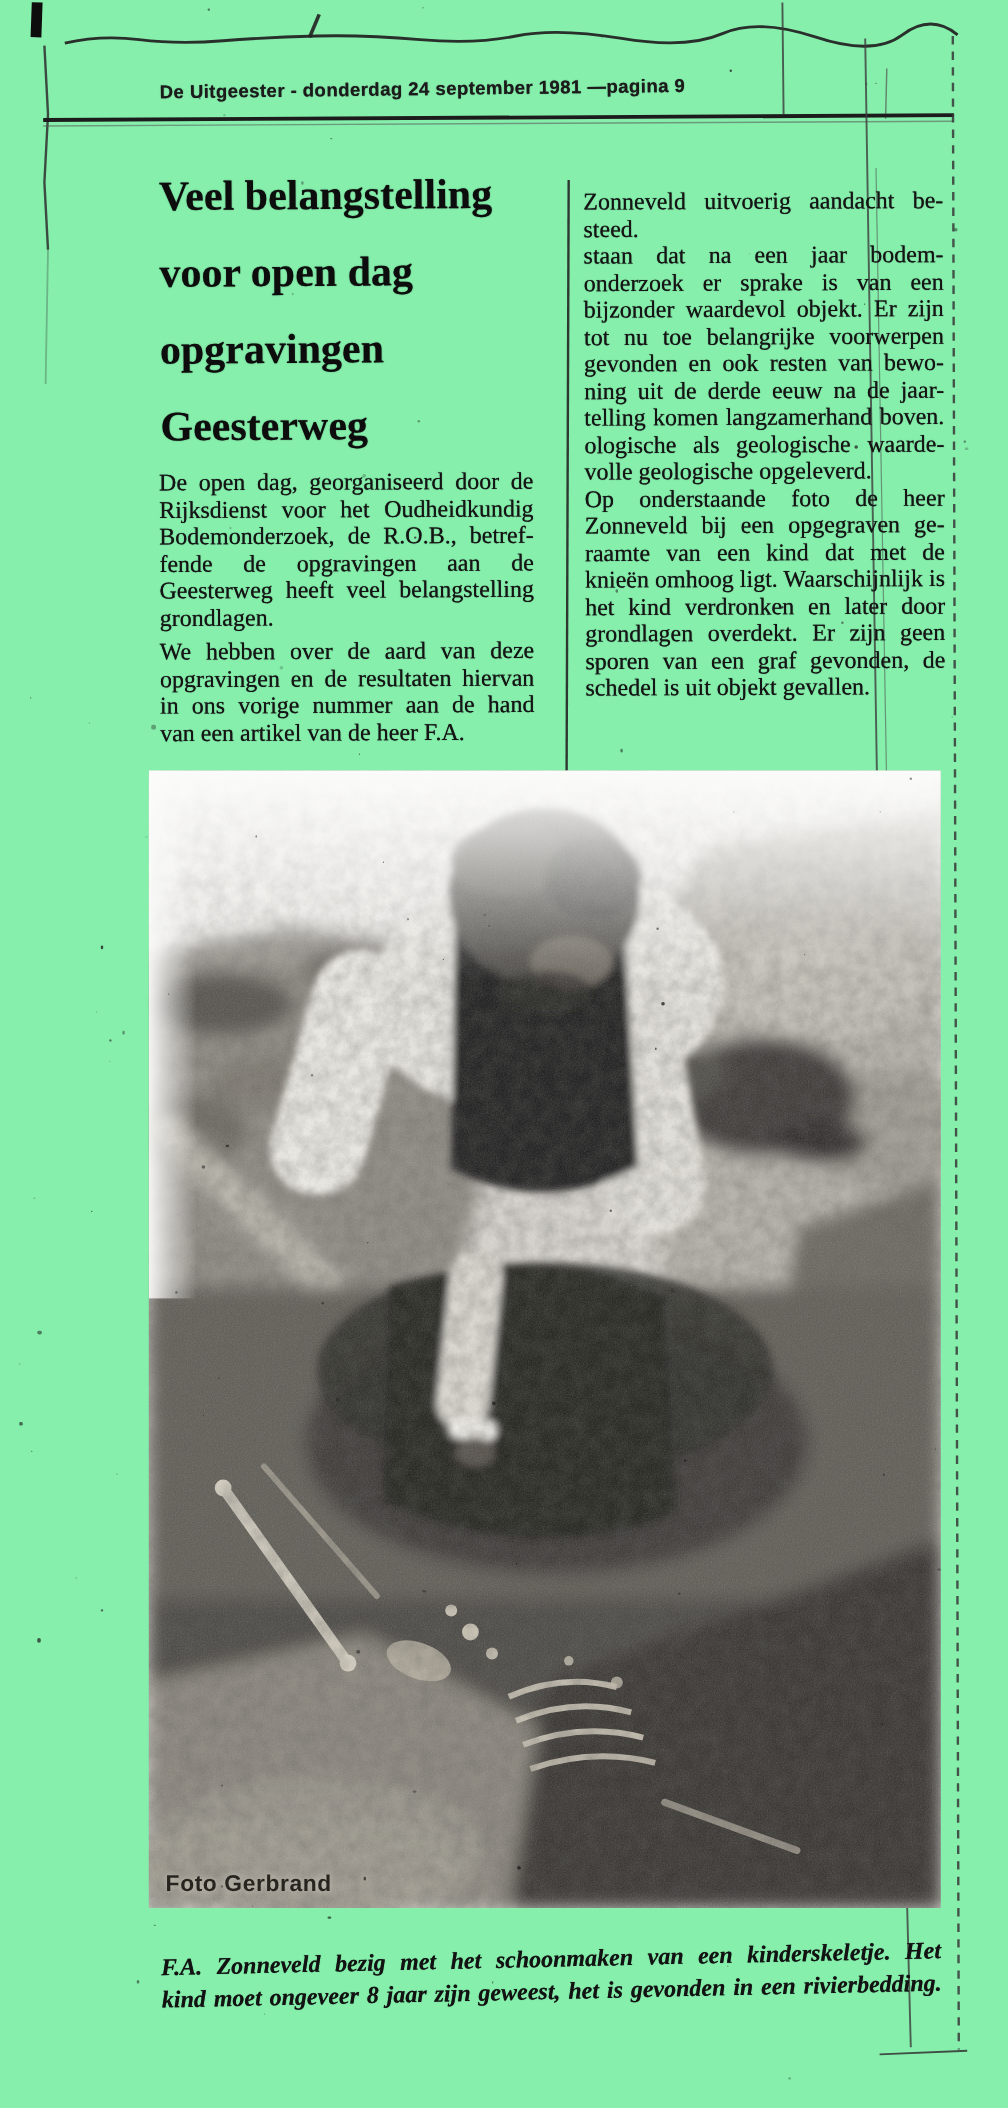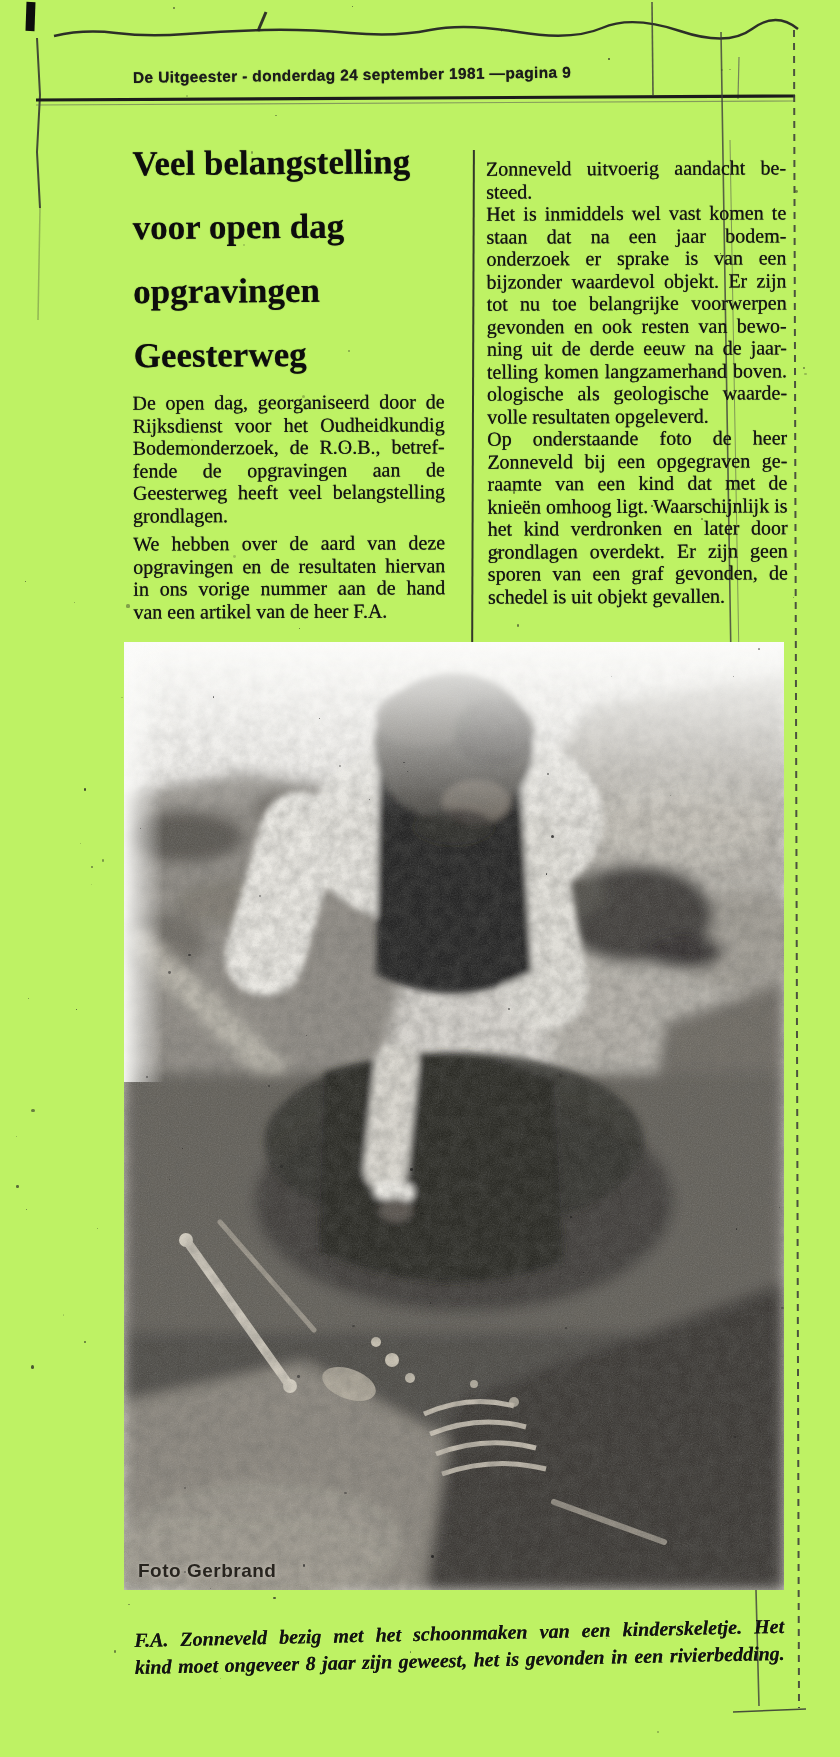--- a/index.html
+++ b/index.html
@@ -37,21 +37,21 @@
   .cline{font-family:"Liberation Serif",serif;font-style:italic;font-weight:bold;font-size:20px;
          line-height:27px;color:#121212;text-align:justify;text-align-last:justify;
          text-shadow:0 0 .6px rgba(0,0,0,.7);}
   
   #specks{position:absolute;inset:0;pointer-events:none;}
   .speck{position:absolute;background:#1d1d1d;border-radius:50%;}
 </style>
 </head>
 <body>
 
-<div class="page" style="background: #bef264;">
+<div class="page" style="background: #86efac;">
 
   <svg class="marks" width="840" height="1757" viewBox="0 0 840 1757">
 
     <path d="M54,36 q30,-7 62,-3 t70,1 t78,-4 t86,3 t80,-3 t88,2 t84,-4 t78,3 t72,-2 t46,0" fill="none" stroke="#242424" stroke-width="2.4" opacity="0.95"></path>
 
     <path d="M37,38 L40,95 L37,152 L40,208" fill="none" stroke="#2e2e2e" stroke-width="2" opacity="0.85"></path>
     <path d="M40,208 L38,320" fill="none" stroke="#2e2e2e" stroke-width="1.5" opacity="0.3"></path>
 
     <rect x="26" y="2" width="9" height="29" fill="#0d0d0d" transform="rotate(2 30 16)"></rect>
 
@@ -95,30 +95,29 @@
         <div class="tline">in ons vorige nummer aan de hand</div>
         <div class="tline tlast">van een artikel van de heer F.A.</div>
       </div>
     </div>
 
   <div class="divider"></div>
 
   <div class="col-right">
       <div class="tline">Zonneveld uitvoerig aandacht be-</div>
       <div class="tline tlast">steed.</div>
-      <div class="tline">Het is inmiddels wel vast komen te</div>
       <div class="tline">staan dat na een jaar bodem-</div>
       <div class="tline">onderzoek er sprake is van een</div>
       <div class="tline">bijzonder waardevol objekt. Er zijn</div>
       <div class="tline">tot nu toe belangrijke voorwerpen</div>
       <div class="tline">gevonden en ook resten van bewo-</div>
       <div class="tline">ning uit de derde eeuw na de jaar-</div>
       <div class="tline">telling komen langzamerhand boven.</div>
       <div class="tline">ologische als geologische waarde-</div>
-      <div class="tline tlast">volle resultaten opgeleverd.</div>
+      <div class="tline tlast">volle geologische opgeleverd.</div>
       <div class="tline">Op onderstaande foto de heer</div>
       <div class="tline">Zonneveld bij een opgegraven ge-</div>
       <div class="tline">raamte van een kind dat met de</div>
       <div class="tline">knieën omhoog ligt. Waarschijnlijk is</div>
       <div class="tline">het kind verdronken en later door</div>
       <div class="tline">grondlagen overdekt. Er zijn geen</div>
       <div class="tline">sporen van een graf gevonden, de</div>
       <div class="tline tlast">schedel is uit objekt gevallen.</div>
     </div>
 

